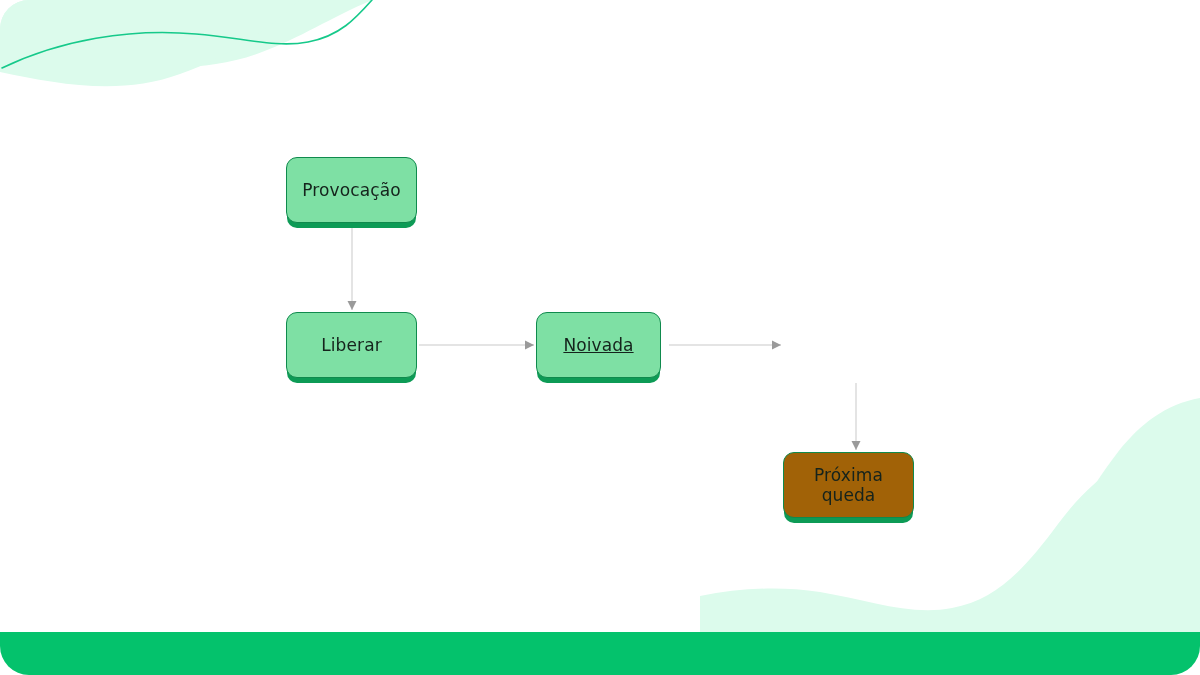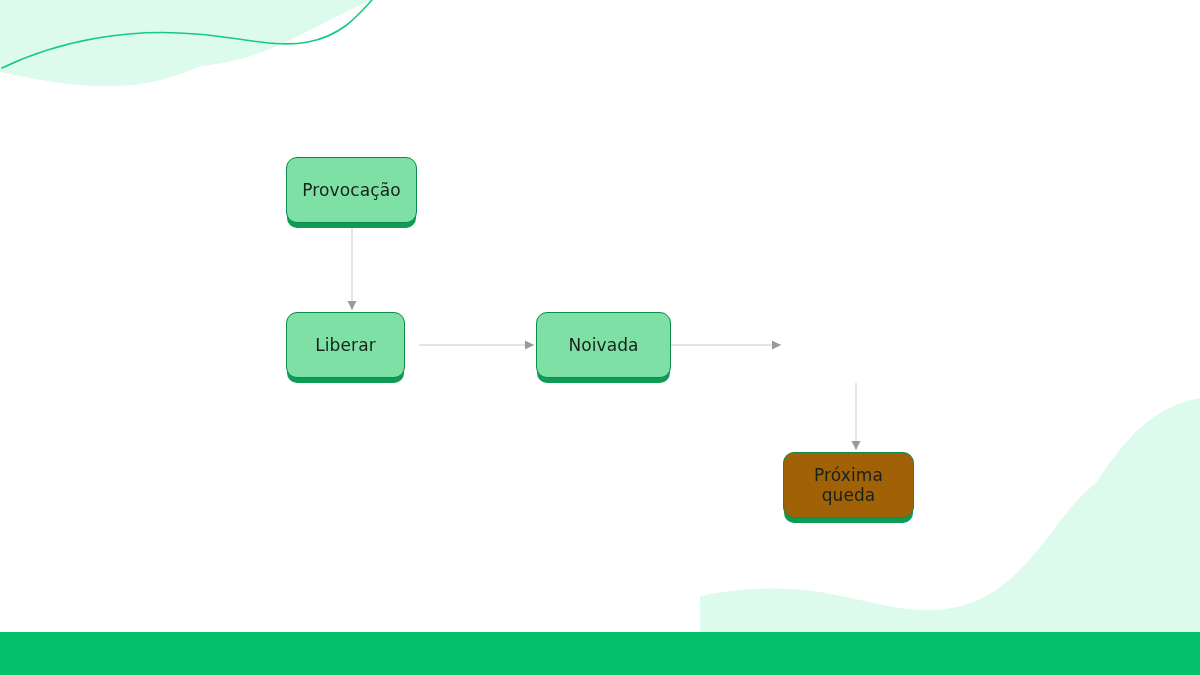--- a/index.html
+++ b/index.html
@@ -10,20 +10,21 @@
   }
   body {
     font-family: "DejaVu Sans", "Liberation Sans", sans-serif;
   }
   #canvas {
     position: relative;
     width: 1200px;
     height: 675px;
     background: #ffffff;
     overflow: hidden;
+    border-radius: 29px;
   }
 
   
   .deco {
     position: absolute;
     left: 0;
     top: 0;
     width: 1200px;
     height: 675px;
     pointer-events: none;
@@ -100,27 +101,27 @@
     <g>
       <line x1="856" y1="383" x2="856" y2="450" stroke="#e4e4e4" stroke-width="2" marker-end="url(#arrow)"></line>
     </g>
   </svg>
 
   <div class="node" style="left:286px; top:157px; width:131px; height:66px;
               background:#7ee0a4; box-shadow:0 6px 0 -1px #0d9b56;">
     <span class="node-label">Provocação</span>
   </div>
 
-  <div class="node" style="left:286px; top:312px; width:119px; height:66px;
+  <div class="node" style="left:286px; top:312px; width:131px; height:66px;
               background:#7ee0a4; box-shadow:0 6px 0 -1px #0d9b56;">
     <span class="node-label">Liberar</span>
   </div>
 
-  <div class="node" style="left:536px; top:312px; width:135px; height:66px;
-              background:#7ee0a4; box-shadow:0 6px 0 -1px #0d9b56;">
+  <div class="node" style="left:536px; top:312px; width:125px; height:66px;
+              background:#7ee0a4; box-shadow:0 6px 0 -1px #0d9b56;text-decoration:underline;">
     <span class="node-label">Noivada</span>
   </div>
 
 
   <div class="node" style="left:783px; top:452px; width:131px; height:66px;
               background:#a16207; box-shadow:0 6px 0 -1px #0d9b56;">
     <span class="node-label" style="white-space:pre-line;">Próxima
 queda</span>
   </div>
 

